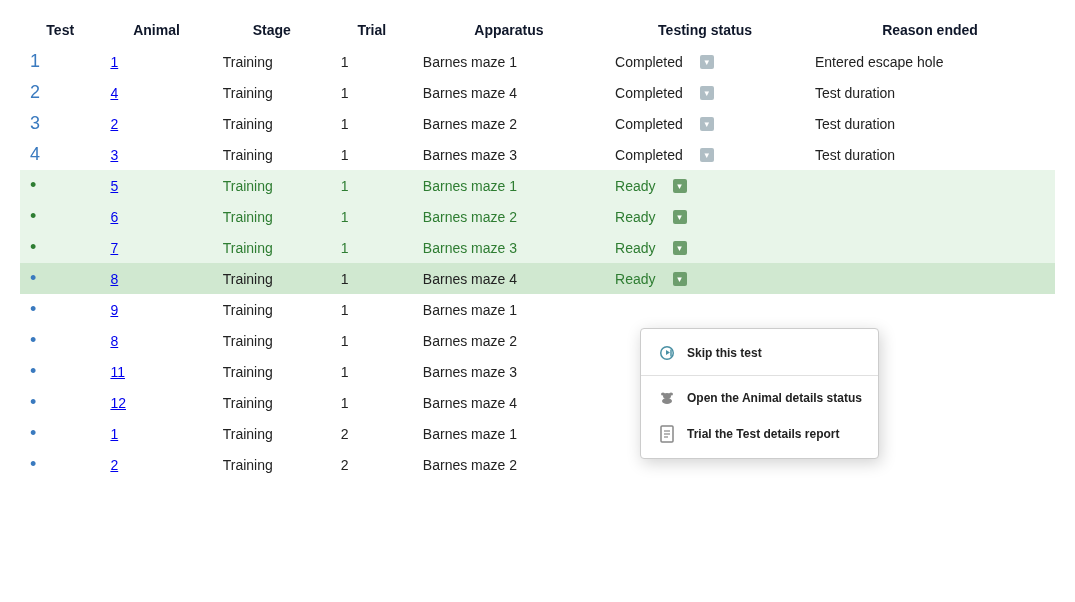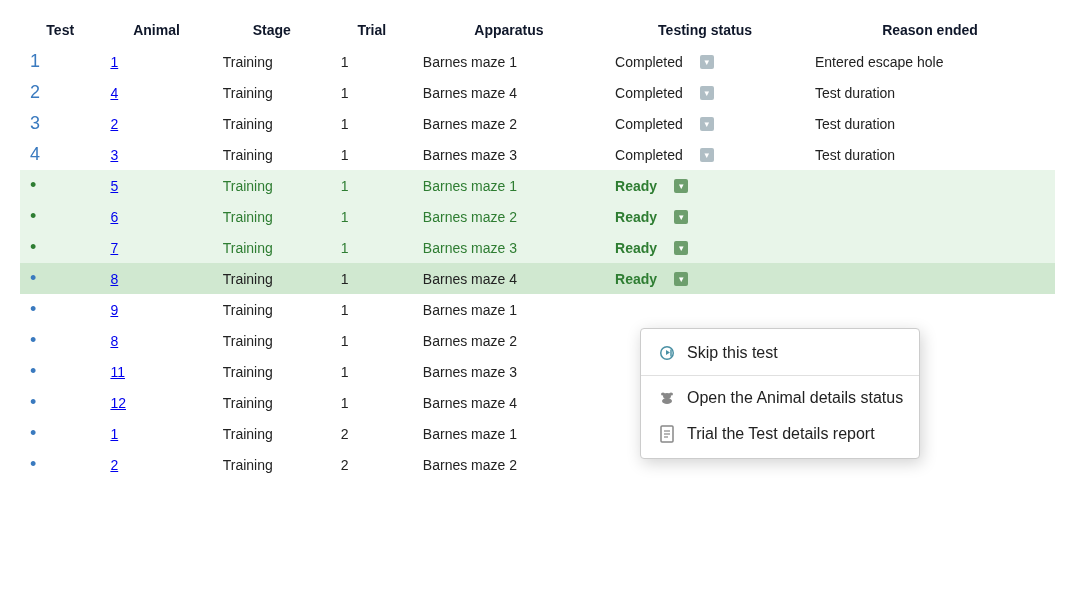--- a/index.html
+++ b/index.html
@@ -46,21 +46,21 @@
       text-align: center;
       line-height: 14px;
       font-size: 9px;
       color: #fff;
       vertical-align: middle;
       margin-left: 2px;
     }
     .dropdown-arrow.active {
       background: #6d9e6d;
     }
-    .ready-text { color: #2e7d32; font-weight: 700; text-align: center; }
+    .ready-text { color: #2e7d32; font-weight: 400; text-align: center; }
     .completed-text { color: #222; }
     .row-selected td { background: #d0e8d0; }
 
     
     .dropdown-menu {
       position: absolute;
       background: #fff;
       border: 1px solid #ccc;
       border-radius: 4px;
       box-shadow: 2px 4px 16px rgba(0,0,0,0.18);
@@ -68,21 +68,22 @@
       z-index: 100;
       padding: 6px 0;
     }
     .dropdown-menu-item {
       display: flex;
       align-items: center;
       gap: 10px;
       padding: 8px 16px;
       cursor: pointer;
       color: #222;
-      font-size: 16px;
+      font-size: 12px;
+      font-weight: bold;
     }
     .dropdown-menu-divider {
       border: none;
       border-top: 1px solid #e0e0e0;
       margin: 4px 0;
     }
     .menu-icon {
       width: 20px;
       height: 20px;
       display: inline-flex;

